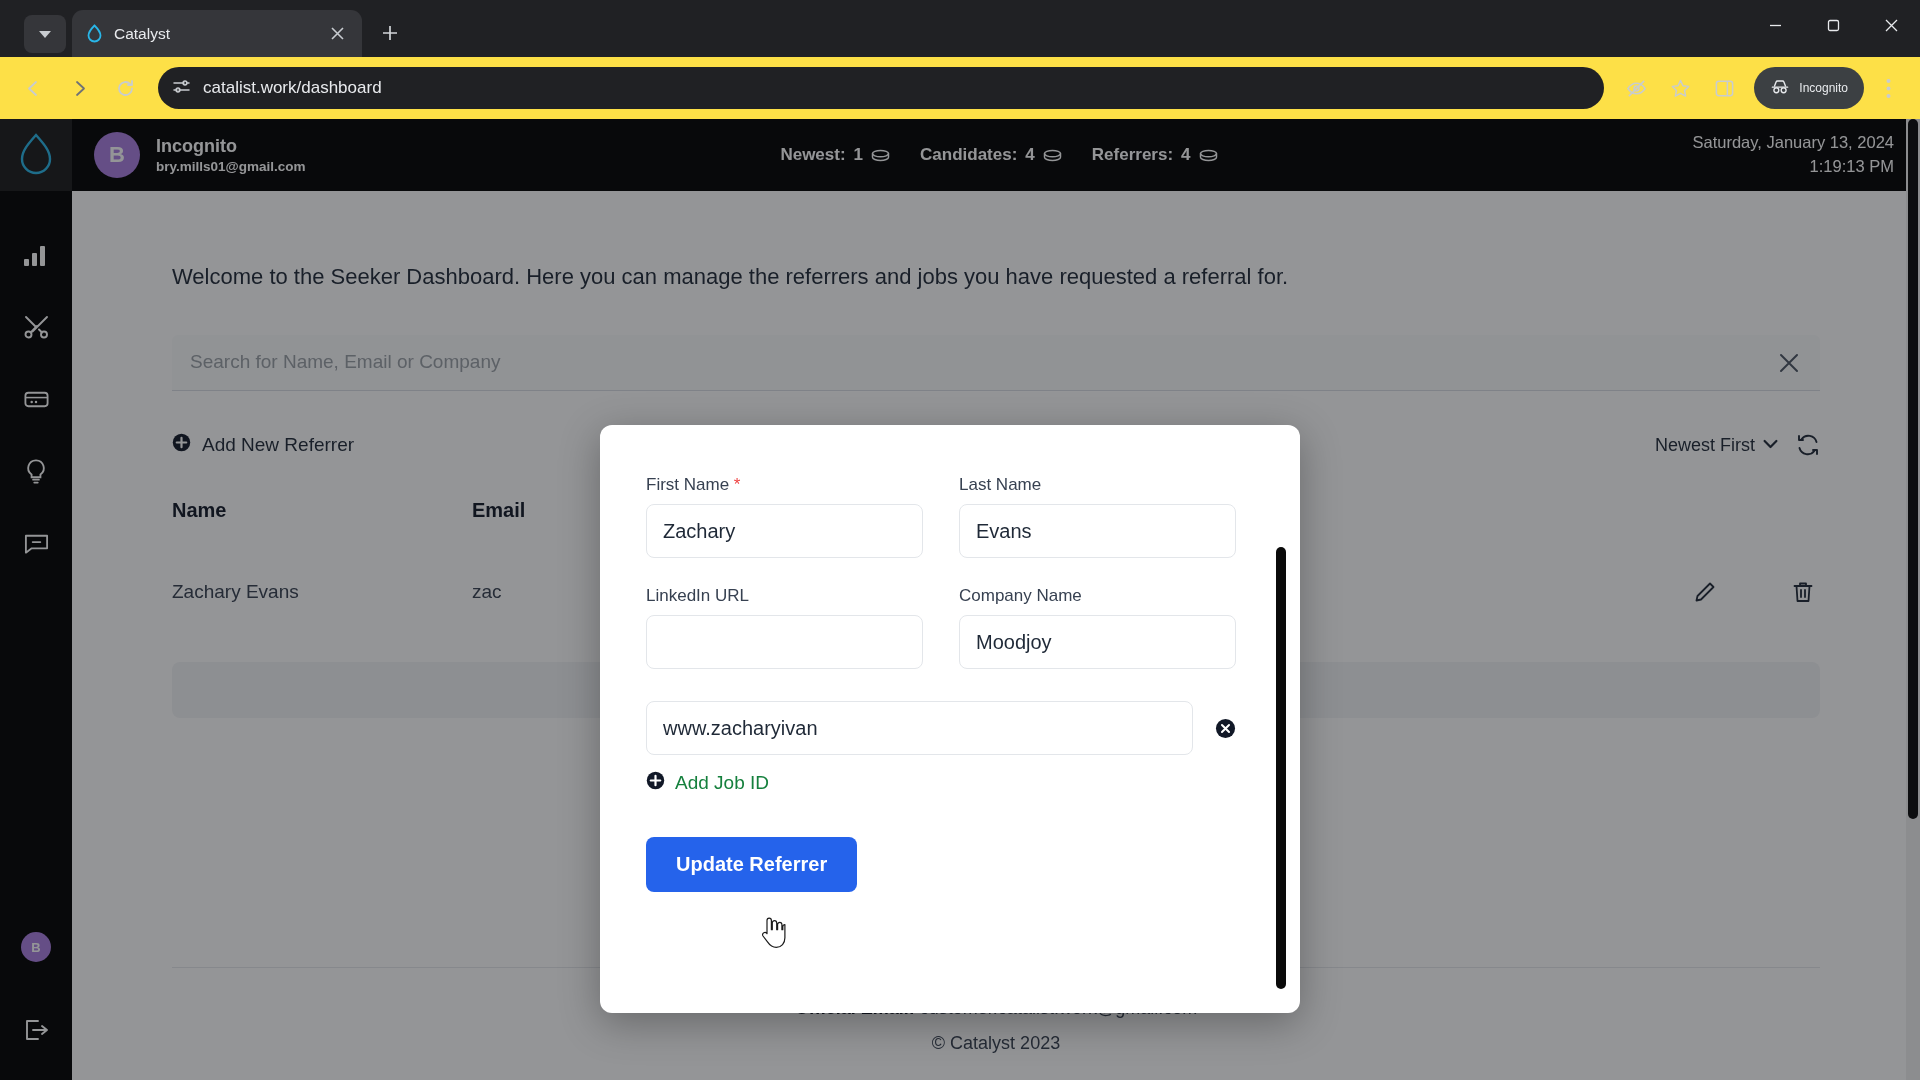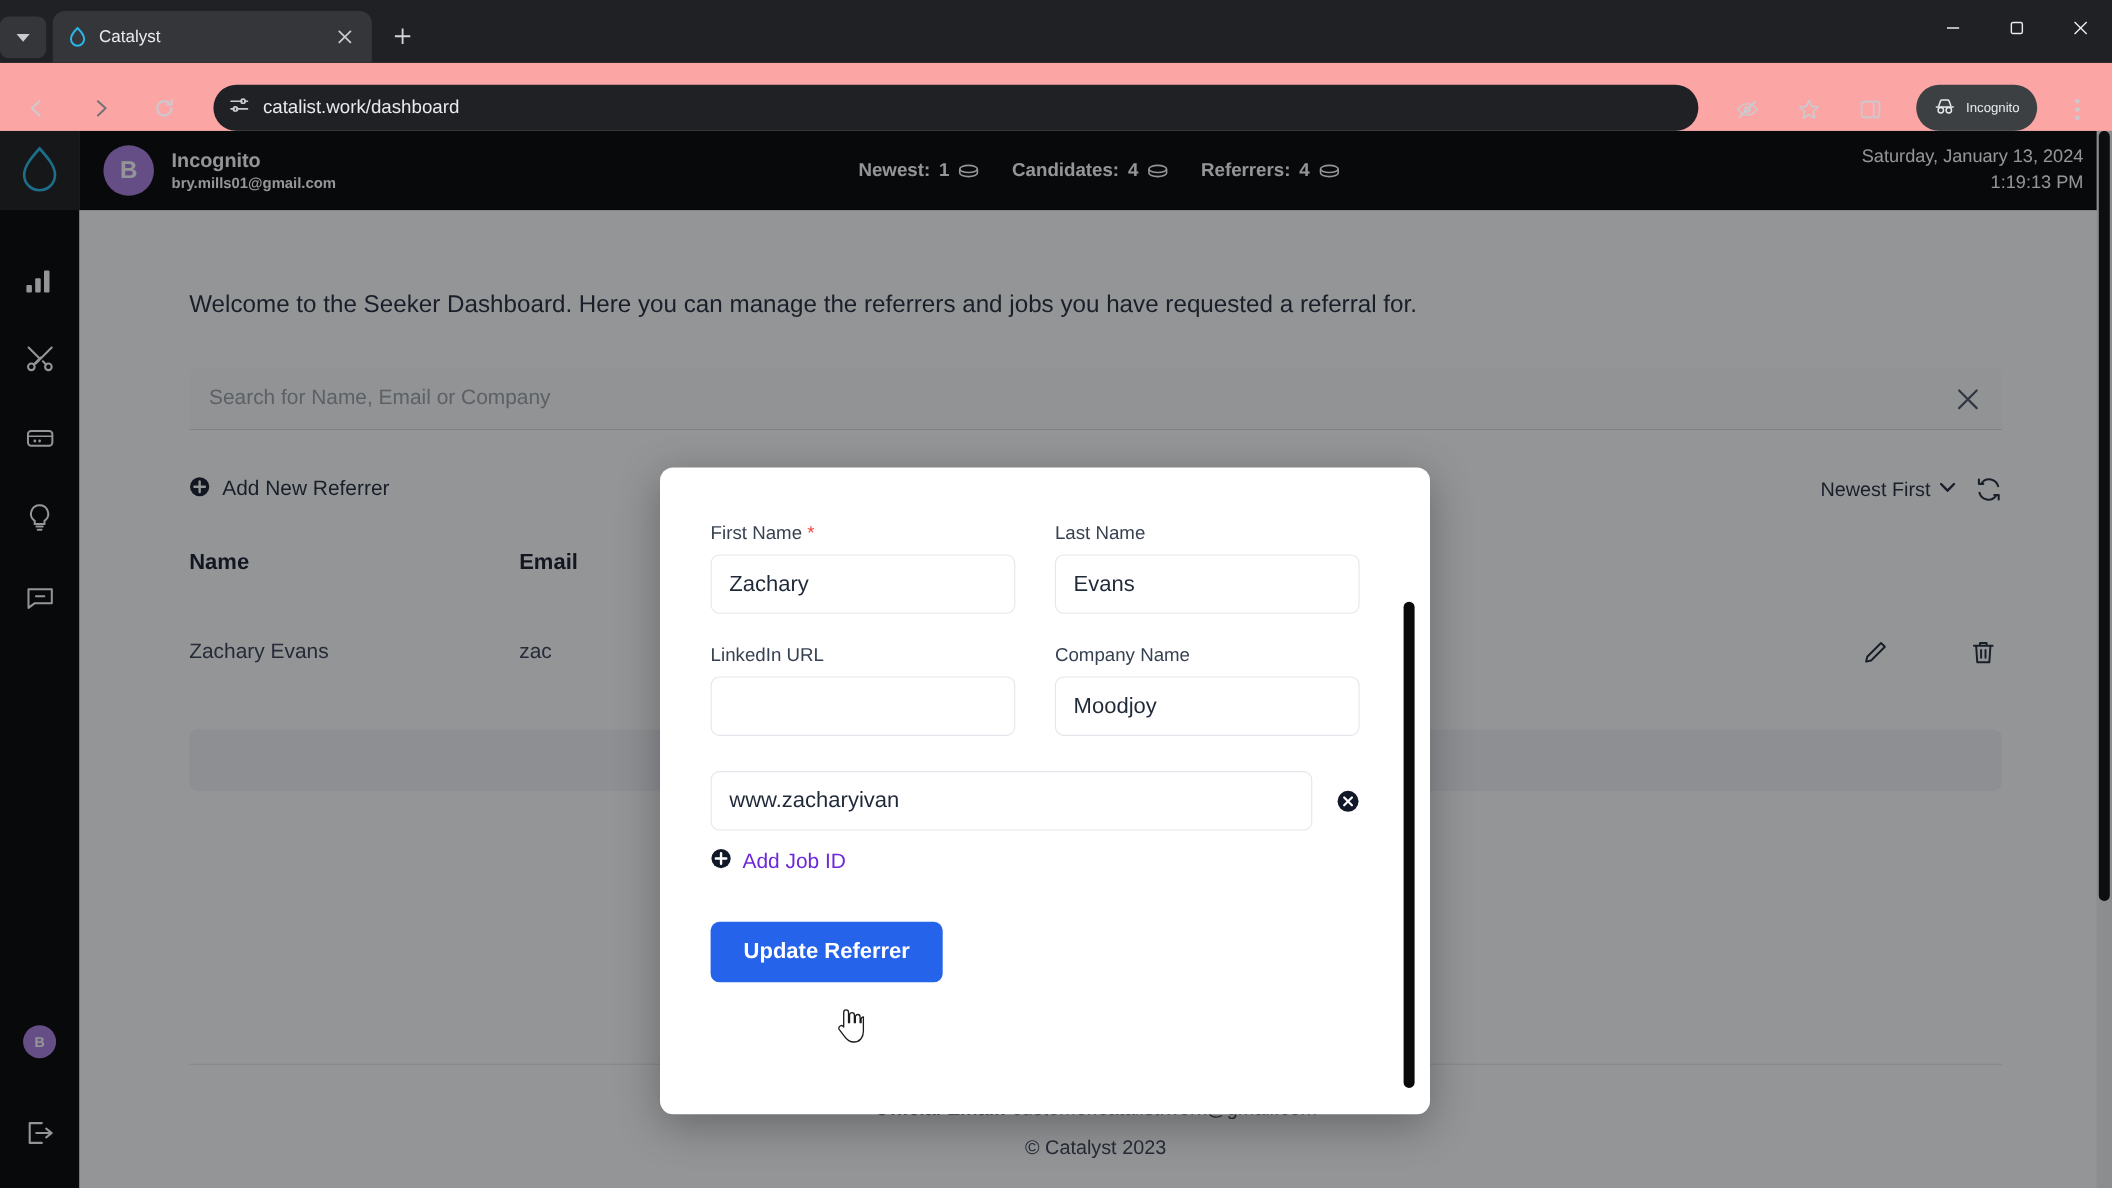--- a/index.html
+++ b/index.html
@@ -7,21 +7,21 @@
     width: 1920px; height: 1080px;
     overflow: hidden;
     font-family: "Liberation Sans", sans-serif;
     background: #202124;
   }
 
   
   .browser { width: 1920px; height: 1080px; display: flex; flex-direction: column; background:#202124; }
 
   .tabstrip {
-    height: 57px; background:#202124; display:flex; align-items:flex-end; padding-left:0; position:relative;
+    height: 57px; background:#202124; display:flex; align-items:flex-end; padding-left:24px; position:relative;
   }
   .tabstrip-left-btn {
     width:42px; height:38px; border-radius:8px; background:#35363a;
     display:flex; align-items:center; justify-content:center; margin-bottom:4px; margin-right:6px;
     cursor:pointer;
   }
   .chev-down { width:0;height:0;border-left:6px solid transparent;border-right:6px solid transparent;border-top:7px solid #c8ccd0; }
   .tab {
     display:flex; align-items:center; gap:10px;
     width:290px; height:47px; background:#35363a; border-radius:11px 11px 0 0;
@@ -29,21 +29,21 @@
   }
   .tab-favicon { width:20px; height:20px; display:flex; align-items:center; justify-content:center; }
   .tab-title { color:#e8eaed; font-size:15.5px; white-space:nowrap; overflow:hidden; flex:1; }
   .tab-close { width:26px;height:26px;display:flex;align-items:center;justify-content:center;cursor:pointer;border-radius:50%; }
   .tab-close svg { stroke:#c8ccd0; }
   .newtab { width:36px;height:36px;display:flex;align-items:center;justify-content:center;margin-left:10px;margin-bottom:6px;border-radius:50%;cursor:pointer; }
   .winbtns { position:absolute; right:0; top:0; height:50px; display:flex; }
   .winbtn { width:58px; height:50px; display:flex; align-items:center; justify-content:center; cursor:pointer; }
   .winbtn svg { stroke:#e8eaed; }
 
-  .toolbar { height:62px; background:#fca5a5; display:flex; align-items:flex-end; padding:0 12px; gap:16px; }
+  .toolbar { height:62px; background:#fde047; display:flex; align-items:center; padding:0 12px; gap:4px; }
   .navbtn { width:42px;height:42px;border-radius:50%;display:flex;align-items:center;justify-content:center;cursor:pointer; }
   .navbtn svg { stroke:#c8ccd0; }
   .navbtn.disabled svg { stroke:#6f7276; }
   .omnibox {
     flex:1; height:42px; background:#202124; border-radius:22px; display:flex; align-items:center;
     padding:0 14px; gap:12px; margin:0 8px; cursor:text;
   }
   .omnibox-url { color:#e8eaed; font-size:17px; flex:1; white-space:nowrap; overflow:hidden; }
   .tb-icon { width:40px;height:40px;display:flex;align-items:center;justify-content:center;cursor:pointer;border-radius:50%; }
   .incognito-pill {
@@ -151,21 +151,21 @@
 
   .fld-label { font-size:17px; color:#374151; margin-bottom:9px; display:block; }
   .req { color:#ef4444; }
   .inp {
     width:100%; height:54px; border:1px solid #e3e6ea; border-radius:8px; background:#fff;
     font-size:20px; color:#1f2937; padding:0 16px; font-family:"Liberation Sans",sans-serif; outline:none;
   }
   .row2 { display:flex; gap:36px; }
   .col { flex:1; }
   .jobrow { display:flex; align-items:center; gap:22px; }
-  .addjob { display:flex; align-items:center; gap:10px; font-size:19px; color:#6d28d9; cursor:pointer; margin-top:16px; }
+  .addjob { display:flex; align-items:center; gap:10px; font-size:19px; color:#15803d; cursor:pointer; margin-top:16px; }
   .updbtn {
     margin-top:42px; background:#2563eb; color:#fff; border:none; border-radius:8px;
     padding:16px 30px; font-size:20px; font-weight:bold; cursor:pointer; font-family:"Liberation Sans",sans-serif;
   }
   .cursor-hand { position:absolute; left:760px; top:798px; z-index:20; pointer-events:none; }
 </style>
 </head>
 <body>
 
 <div class="browser">

